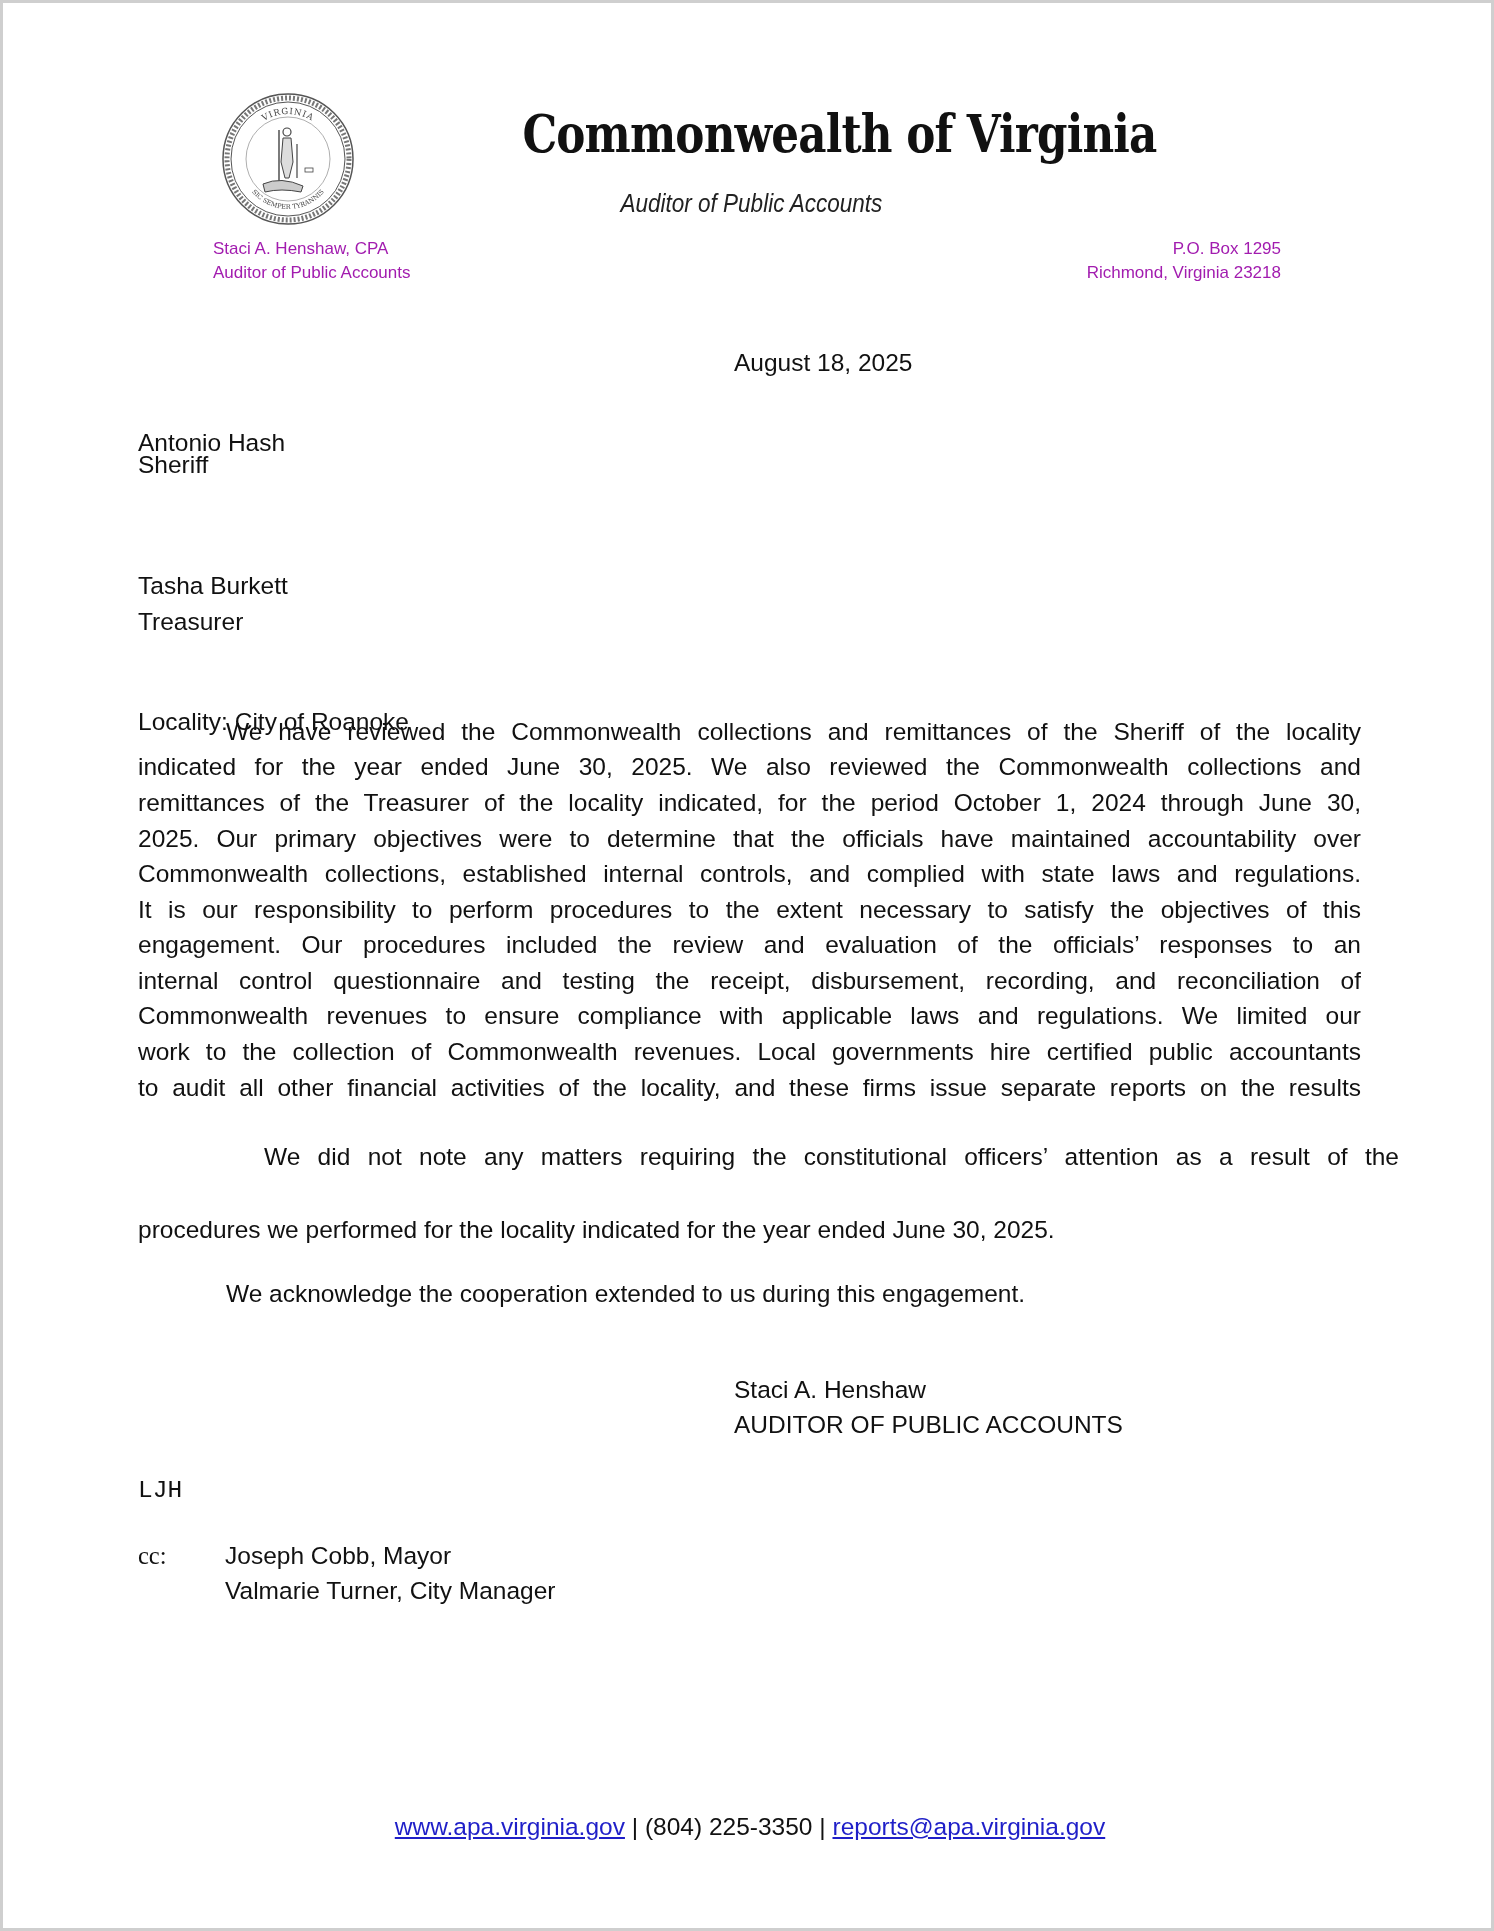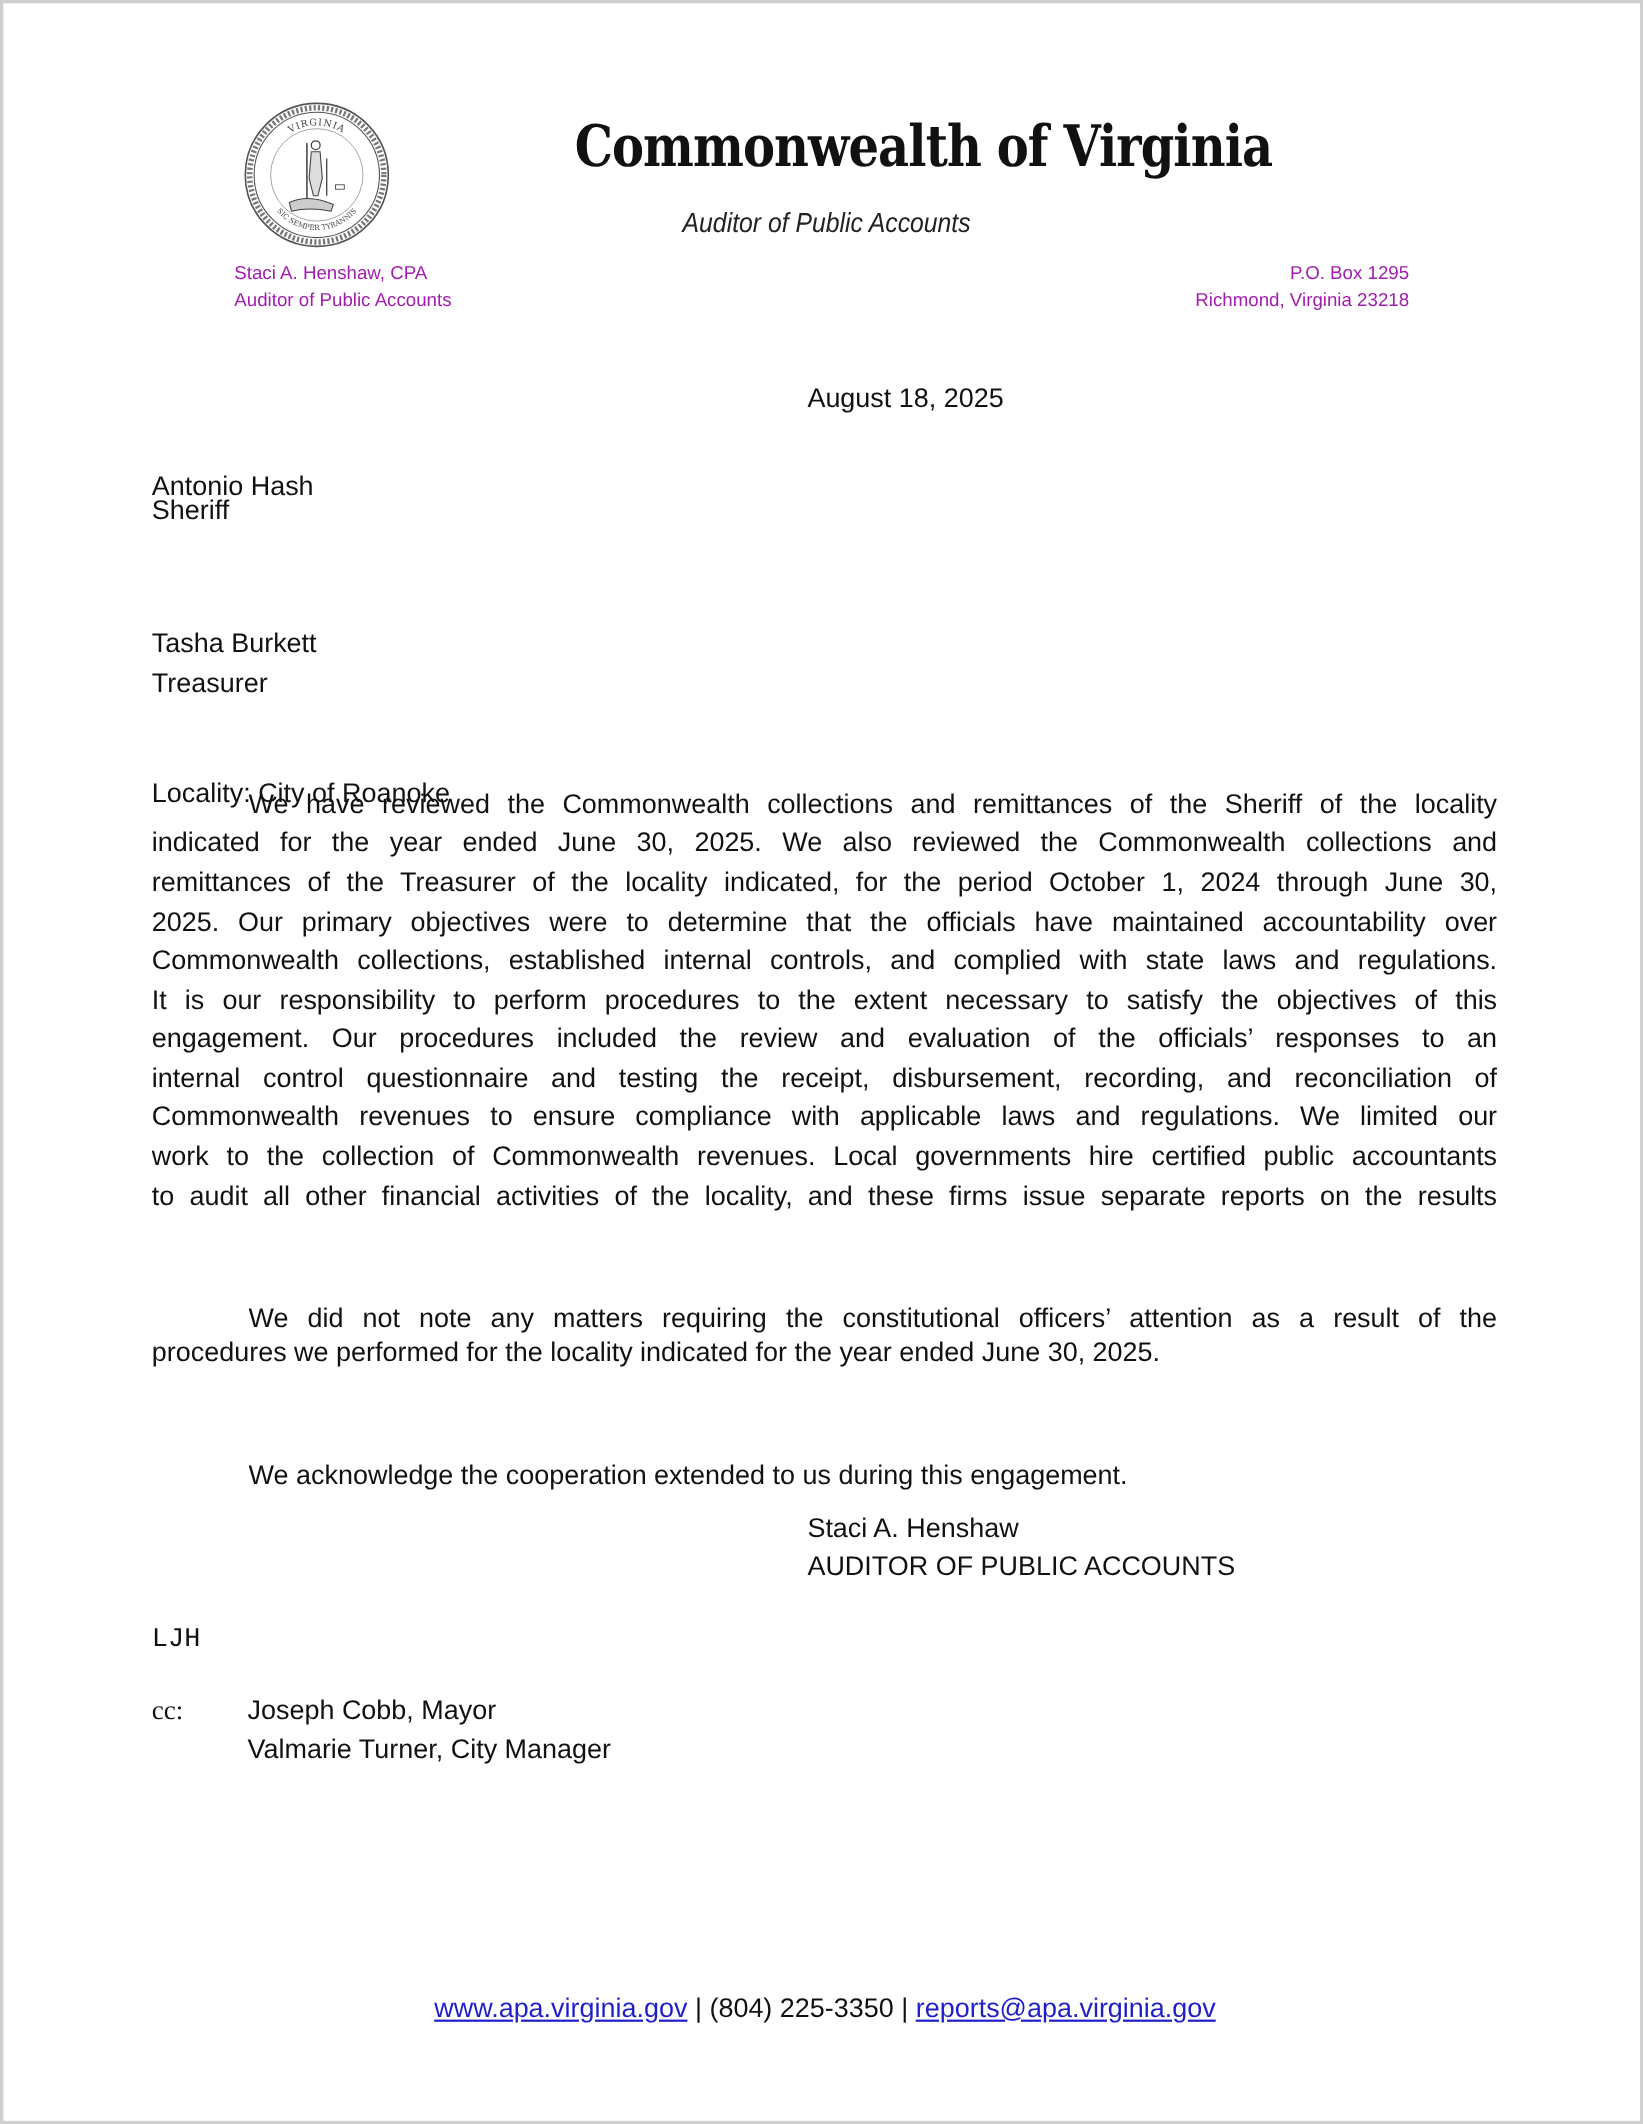--- a/index.html
+++ b/index.html
@@ -96,24 +96,24 @@
   <div class="line just" style="top:782px;">remittances of the Treasurer of the locality indicated, for the period October 1, 2024 through June 30,</div>
   <div class="line just" style="top:818px;">2025.  Our primary objectives were to determine that the officials have maintained accountability over</div>
   <div class="line just" style="top:853px;">Commonwealth collections, established internal controls, and complied with state laws and regulations.</div>
   <div class="line just" style="top:889px;">It is our responsibility to perform procedures to the extent necessary to satisfy the objectives of this</div>
   <div class="line just" style="top:924px;">engagement.  Our procedures included the review and evaluation of the officials’ responses to an</div>
   <div class="line just" style="top:960px;">internal control questionnaire and testing the receipt, disbursement, recording, and reconciliation of</div>
   <div class="line just" style="top:995px;">Commonwealth revenues to ensure compliance with applicable laws and regulations.  We limited our</div>
   <div class="line just" style="top:1031px;">work to the collection of Commonwealth revenues.  Local governments hire certified public accountants</div>
   <div class="line just" style="top:1067px;">to audit all other financial activities of the locality, and these firms issue separate reports on the results</div>
 
-  <div class="line just indent" style="top:1178px;">We did not note any matters requiring the constitutional officers’ attention as a result of the</div>
+  <div class="line just indent" style="top:1136px;margin-left:38px;">We did not note any matters requiring the constitutional officers’ attention as a result of the</div>
   <div class="line" style="top:1209px;">procedures we performed for the locality indicated for the year ended June 30, 2025.</div>
 
-  <div class="line indent" style="top:1273px;margin-top:48px;">We acknowledge the cooperation extended to us during this engagement.</div>
+  <div class="line indent" style="top:1273px;">We acknowledge the cooperation extended to us during this engagement.</div>
 
   <div class="line sig" style="top:1369px; width:auto;">Staci A. Henshaw</div>
   <div class="line sig" style="top:1404px; width:auto;">AUDITOR OF PUBLIC ACCOUNTS</div>
 
   <div class="line" style="top:1470px;font-family:Liberation Mono, monospace;">LJH</div>
 
   <div class="line cc-label" style="top:1535px; width:auto;">cc:</div>
   <div class="line cc-name" style="top:1535px; width:auto;">Joseph Cobb, Mayor</div>
   <div class="line cc-name" style="top:1570px; width:auto;">Valmarie Turner, City Manager</div>
 

